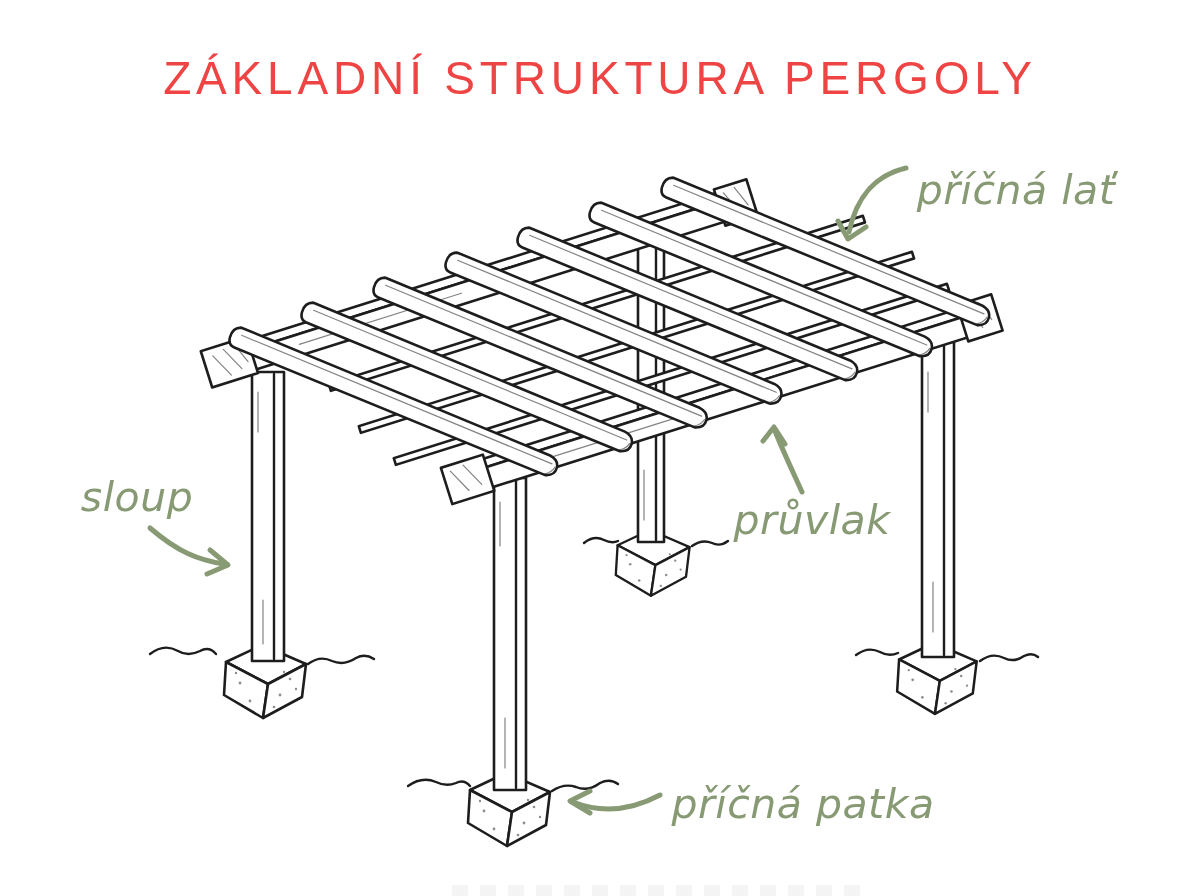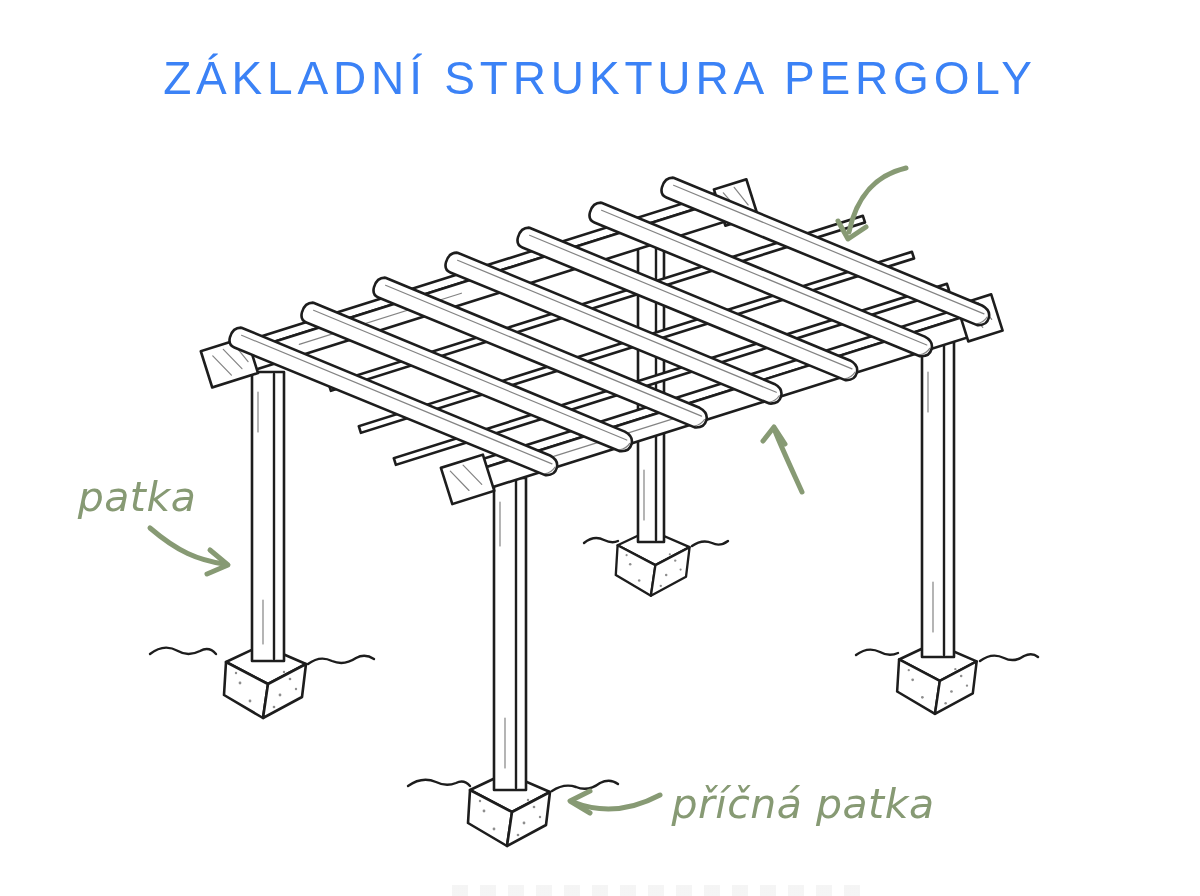--- a/index.html
+++ b/index.html
@@ -1,20 +1,20 @@
 <!DOCTYPE html>
 <html><head>
 <meta charset="utf-8">
 <style>
   html,body{margin:0;padding:0;background:#ffffff;}
   .stage{position:relative;width:1200px;height:896px;background:#ffffff;overflow:hidden;
          font-family:"Liberation Sans", sans-serif;}
   .title{position:absolute;left:600px;top:78px;transform:translate(-50%,-50%);
          font-family:"Liberation Sans", sans-serif;font-size:46px;font-weight:400;
-         letter-spacing:0.105em;color:#3b82f6;white-space:nowrap;}
+         letter-spacing:0.105em;color:#ef4444;white-space:nowrap;}
   .hand{position:absolute;transform:translate(-50%,-50%);
         font-family:"DejaVu Sans", sans-serif;font-style:italic;font-weight:500;
         font-size:41px;color:#879a74;white-space:nowrap;letter-spacing:0.5px;}
   svg{position:absolute;left:0;top:0;}
   .ink{stroke:#1d1d1d;stroke-width:2.6;fill:#ffffff;stroke-linejoin:round;stroke-linecap:round;}
   .inkline{stroke:#1d1d1d;stroke-width:2.4;fill:none;stroke-linecap:round;}
   .grain{stroke:#1d1d1d;stroke-width:1.2;fill:none;opacity:.55;stroke-linecap:round;}
   .speck{fill:#1d1d1d;opacity:.5;}
   .arrow{stroke:#879a74;stroke-width:5;fill:none;stroke-linecap:round;stroke-linejoin:round;}
   .wm{position:absolute;left:452px;top:885px;width:408px;height:11px;opacity:.85;
@@ -175,17 +175,19 @@
     <g>
       <path class="arrow" d="M802,492 C793,472 783,451 775,431"></path>
       <polyline class="arrow" points="763,441 774,427 785,444"></polyline>
     </g>
     <g>
       <path class="arrow" d="M660,795 C628,812 598,812 573,802"></path>
       <polyline class="arrow" points="590,791 570,801 590,813"></polyline>
     </g>
   </svg>
 
-  <div class="hand" style="left:137px;top:497px;">patka</div>
+  <div class="hand" style="left:1016px;top:190px;">příčná lať</div>
+  <div class="hand" style="left:137px;top:497px;">sloup</div>
+  <div class="hand" style="left:812px;top:520px;">průvlak</div>
   <div class="hand" style="left:803px;top:804px;">příčná patka</div>
 
   <div class="wm"></div>
 </div>
 
 </body></html>

